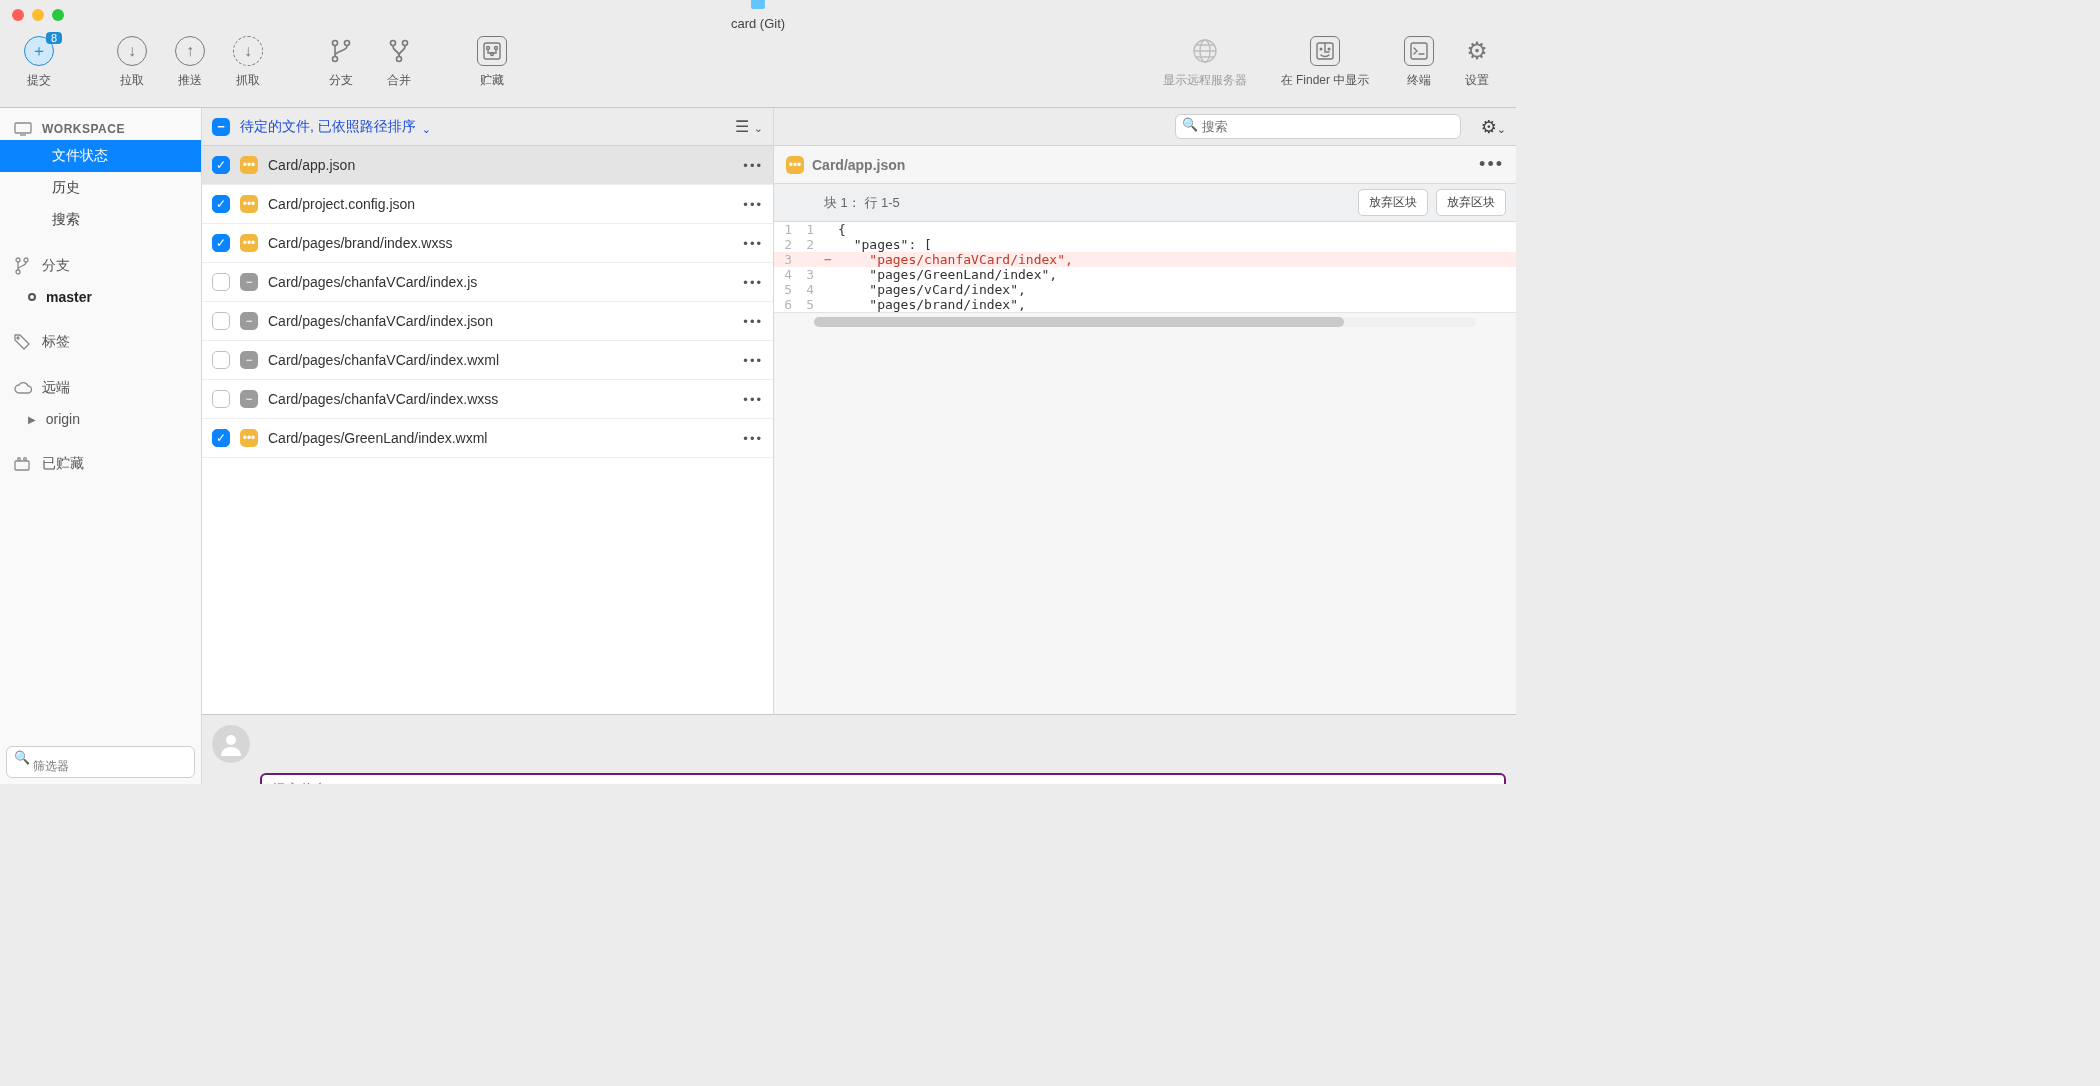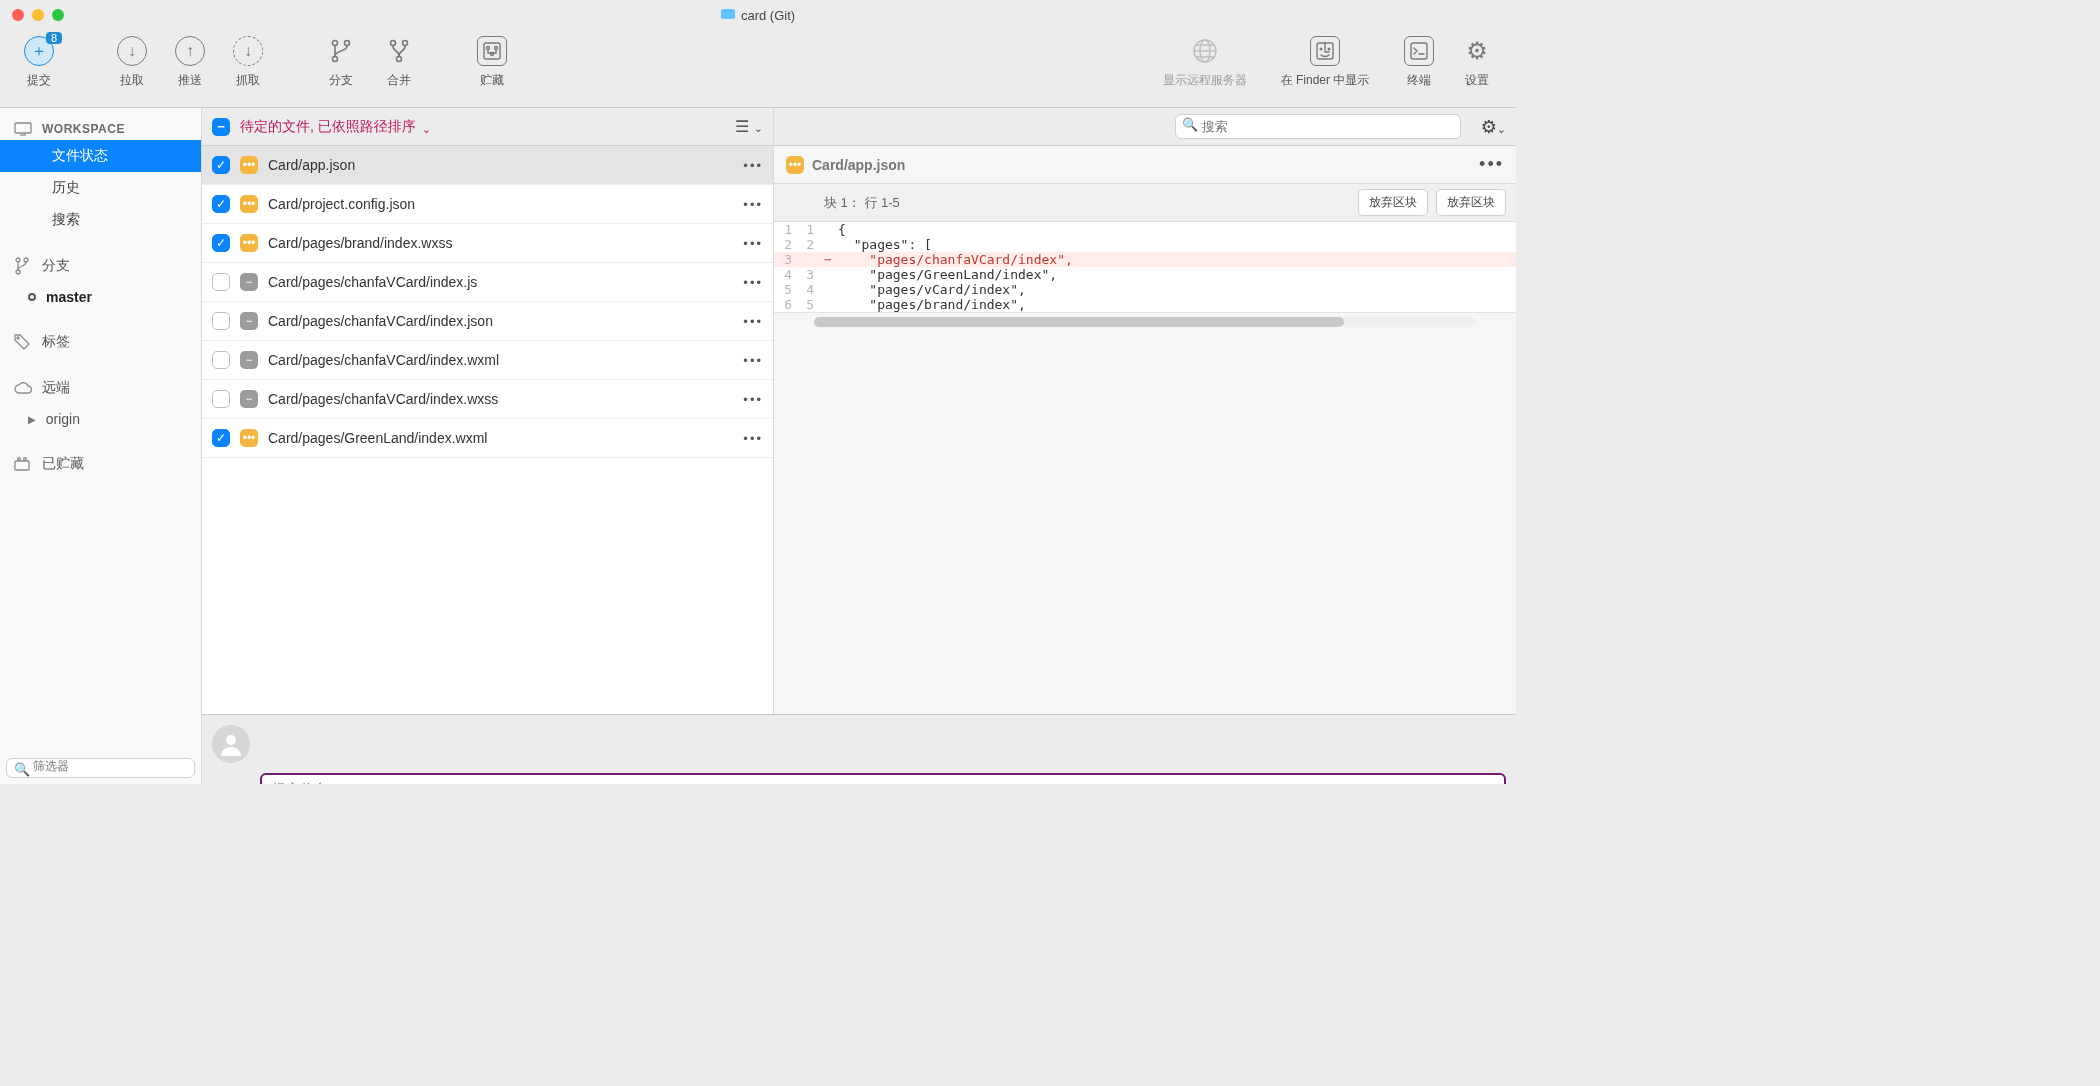--- a/index.html
+++ b/index.html
@@ -4,21 +4,21 @@
 <style>
 * { box-sizing: border-box; margin: 0; padding: 0; }
 body { font-family: -apple-system, "Helvetica Neue", sans-serif; font-size: 13px; color: #333; background: #ececec; width: 1516px; height: 784px; overflow: hidden; }
 
 .titlebar { height: 30px; background: #ececec; display: flex; align-items: center; position: relative; }
 .traffic { display: flex; gap: 8px; position: absolute; left: 12px; }
 .traffic span { width: 12px; height: 12px; border-radius: 50%; }
 .tl-close { background: #ff5f57; }
 .tl-min   { background: #febc2e; }
 .tl-max   { background: #28c840; }
-.title-center { margin: 0 auto; display: flex; align-items: center; gap: 6px; color: #444; font-size: 13px; }
+.title-center { margin: 0 auto; display: flex; align-items: center; gap: 6px; color: #444; font-size: 13px; flex-direction: column; }
 .folder-ico { width: 14px; height: 10px; background: #62c5ff; border-radius: 2px; position: relative; top: -1px; }
 
 .toolbar { height: 78px; background: #ececec; display: flex; align-items: flex-start; padding: 6px 10px 0 10px; border-bottom: 1px solid #c9c9c9; }
 .tb-btn { display: flex; flex-direction: column; align-items: center; justify-content: flex-start; width: 58px; gap: 6px; color: #555; font-size: 12px; cursor: pointer; position: relative; }
 .tb-btn .ico { width: 30px; height: 30px; border: 1.5px solid #7a7a7a; border-radius: 50%; display: flex; align-items: center; justify-content: center; font-size: 16px; color: #7a7a7a; }
 .tb-btn.primary .ico { border-color: #1f8dd6; color: #1f8dd6; background: #cfe9fb; }
 .badge { position: absolute; top: -4px; right: 6px; background: #1f8dd6; color: #fff; font-size: 11px; border-radius: 4px; padding: 0 5px; }
 .tb-spacer { flex: 1; }
 .tb-btn.ghost { color: #9b9b9b; }
 .tb-btn.ghost .ico { border-color: #bdbdbd; color: #bdbdbd; border-radius: 6px; }
@@ -27,31 +27,31 @@
 
 .main { display: flex; height: calc(100% - 108px); }
 
 .sidebar { width: 202px; background: #f9f9f9; border-right: 1px solid #d8d8d8; display: flex; flex-direction: column; }
 .sb-section { padding: 10px 0 4px 0; }
 .sb-header { display: flex; align-items: center; gap: 10px; padding: 4px 14px; color: #6b6b6b; font-size: 12px; font-weight: 600; letter-spacing: .5px; }
 .sb-item { display: flex; align-items: center; gap: 10px; padding: 7px 14px 7px 52px; color: #444; font-size: 14px; cursor: pointer; }
 .sb-item.active { background: #0a84ff; color: #fff; }
 .sb-branch-mark { width: 8px; height: 8px; border: 2px solid #555; border-radius: 50%; margin-left: -4px; }
 .sb-filter { margin-top: auto; padding: 6px; }
-.sb-filter input { width: 100%; padding: 0 8px 4px 26px; border: 1px solid #cfcfcf; border-radius: 6px; background: #fff; font-size: 12px; }
+.sb-filter input { width: 100%; padding: 12px 8px 4px 26px; border: 1px solid #cfcfcf; border-radius: 6px; background: #fff; font-size: 12px; }
 .sb-filter .wrap { position: relative; }
 .sb-filter .mag { position: absolute; left: 8px; top: 4px; color: #888; }
 .sb-ico { color: #7a7a7a; width: 18px; text-align: center; }
 .sb-row { display:flex; align-items:center; gap:10px; padding:7px 14px; color:#555; font-size:14px; }
 .sb-row .chev { font-size: 10px; color:#777; }
 
 .center { width: 572px; display: flex; flex-direction: column; border-right: 1px solid #d8d8d8; background:#fff; }
 .center-hdr { height: 38px; background: #ececec; border-bottom: 1px solid #d0d0d0; display: flex; align-items: center; gap: 10px; padding: 0 10px; }
 .tri-chk { width: 18px; height: 18px; border-radius: 5px; background:#0a84ff; color:#fff; display:flex; align-items:center; justify-content:center; font-weight:700; }
-.hdr-drop { display:flex; align-items:flex-end; gap:6px; font-size:14px; color:#be185d; cursor:pointer; }
+.hdr-drop { display:flex; align-items:flex-end; gap:6px; font-size:14px; color:#1d4ed8; cursor:pointer; }
 .hdr-right { margin-left:auto; display:flex; align-items:center; gap:8px; }
 .lines-ico { font-size:16px; color:#555; }
 
 .file-row { display:flex; align-items:center; gap:10px; height:39px; padding:0 10px; border-bottom:1px solid #eee; }
 .file-row.sel { background:#e4e4e4; }
 .chk { width:18px; height:18px; border-radius:5px; border:1px solid #bfbfbf; display:flex; align-items:center; justify-content:center; color:#fff; font-size:12px; }
 .chk.on { background:#0a84ff; border-color:#0a84ff; }
 .status { width:18px; height:18px; border-radius:5px; display:flex; align-items:center; justify-content:center; font-size:12px; color:#fff; }
 .status.mod { background:#f3b73f; }
 .status.del { background:#9b9b9b; }

